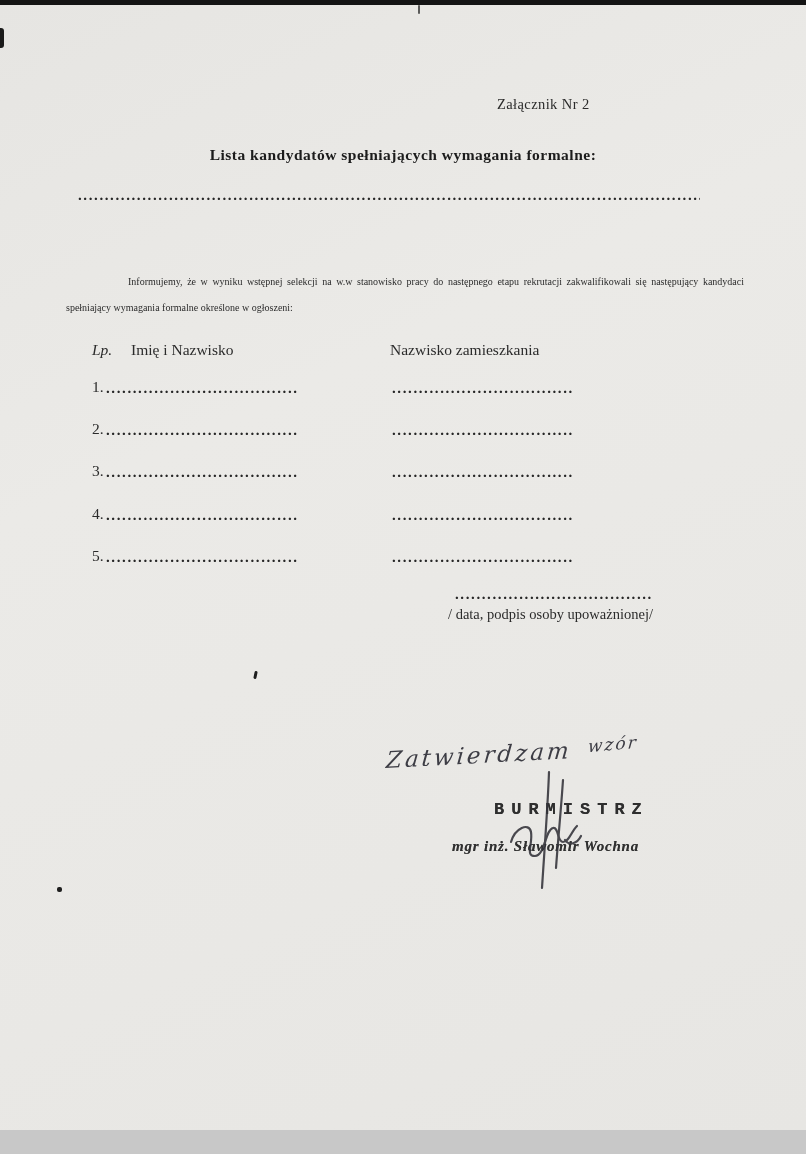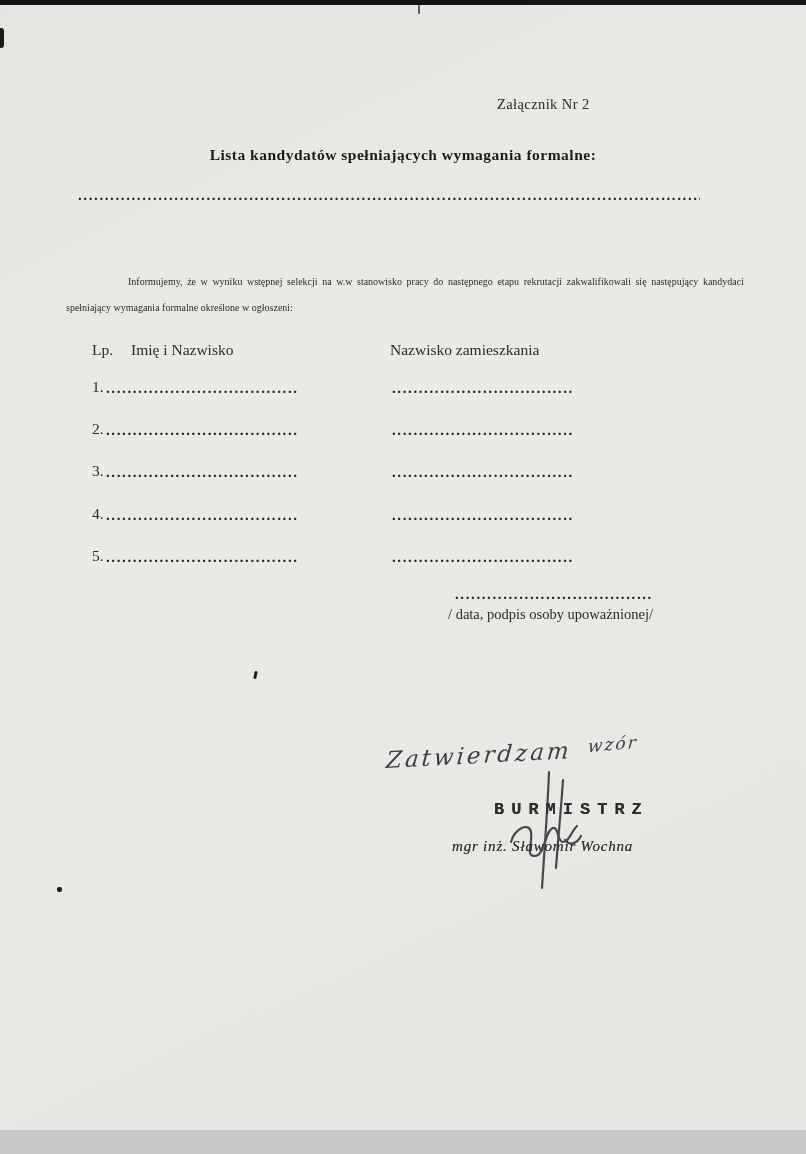--- a/index.html
+++ b/index.html
@@ -14,34 +14,34 @@
   }
   .scan-strip-top{position:absolute;left:0;top:0;width:806px;height:5px;background:#141414;}
   .scan-notch-left{position:absolute;left:0;top:28px;width:4px;height:20px;background:#1a1a1a;border-radius:0 3px 3px 0;}
   .attachment{position:absolute;left:497px;top:96px;font-size:14.5px;letter-spacing:0.4px;}
   .doc-title{position:absolute;left:0;top:146px;width:806px;text-align:center;font-weight:bold;font-size:15.5px;letter-spacing:0.5px;color:#1c1c1c;}
   .dots{white-space:nowrap;overflow:hidden;letter-spacing:1.6px;font-size:15px;font-weight:bold;color:#262626;line-height:14px;}
   .pos-dots{position:absolute;left:78px;top:188px;width:622px;height:14px;}
   .pos-caption{position:absolute;left:0;top:206px;width:806px;text-align:center;font-size:14.5px;}
   .intro{position:absolute;left:66px;top:257px;width:678px;font-size:10px;line-height:26px;text-align:justify;text-indent:62px;margin-top:12px;}
   .thead{position:absolute;left:0;top:341px;width:806px;font-size:15.5px;}
-  .thead .col-no{position:absolute;left:92px;}
+  .thead .col-no{position:absolute;left:92px;font-style:italic;}
   .thead .col-name{position:absolute;left:131px;font-family:Liberation Serif, serif;}
   .thead .col-res{position:absolute;left:390px;}
   .trow{position:absolute;left:0;width:806px;height:18px;font-size:15.5px;}
   .trow .no{position:absolute;left:92px;top:0;}
   .trow .d1{position:absolute;left:106px;top:3px;width:192px;height:14px;}
   .trow .d2{position:absolute;left:392px;top:3px;width:182px;height:14px;}
   .sign-dots{position:absolute;left:455px;top:587px;width:196px;height:14px;}
   .sign-caption{position:absolute;left:448px;top:606px;font-size:14.5px;}
   .hw{font-family:"DejaVu Serif",serif;font-style:italic;color:#3d3d45;}
   .hw-approve{position:absolute;left:386px;top:742px;font-size:23px;letter-spacing:3px;transform:rotate(-3deg) skewX(-8deg);}
   .hw-wzor{position:absolute;left:588px;top:734px;font-size:17px;letter-spacing:2px;transform:rotate(-5deg) skewX(-10deg);}
   .stamp-title{position:absolute;left:494px;top:800px;font-weight:bold;font-size:17px;letter-spacing:7px;color:#2e2e2e;text-shadow:0 0 0.6px #555;font-family:Liberation Mono, monospace;}
-  .stamp-name{position:absolute;left:452px;top:838px;font-style:italic;font-weight:normal;font-size:15px;letter-spacing:0.8px;color:#303030;text-shadow:0 0 0.5px #666;}
+  .stamp-name{position:absolute;left:452px;top:838px;font-style:italic;font-weight:bold;font-size:15px;letter-spacing:0.8px;color:#303030;text-shadow:0 0 0.5px #666;}
   .sig-svg{position:absolute;left:505px;top:770px;}
   .speck{position:absolute;background:#1e1e1e;}
   .speck-a{left:254px;top:671px;width:3px;height:8px;border-radius:2px;transform:rotate(12deg);}
   .speck-b{left:57px;top:887px;width:5px;height:5px;border-radius:2px;}
   .speck-c{left:418px;top:5px;width:2px;height:9px;border-radius:1px;opacity:.7;}
 </style>
 </head>
 <body>
 
 <div class="page">

